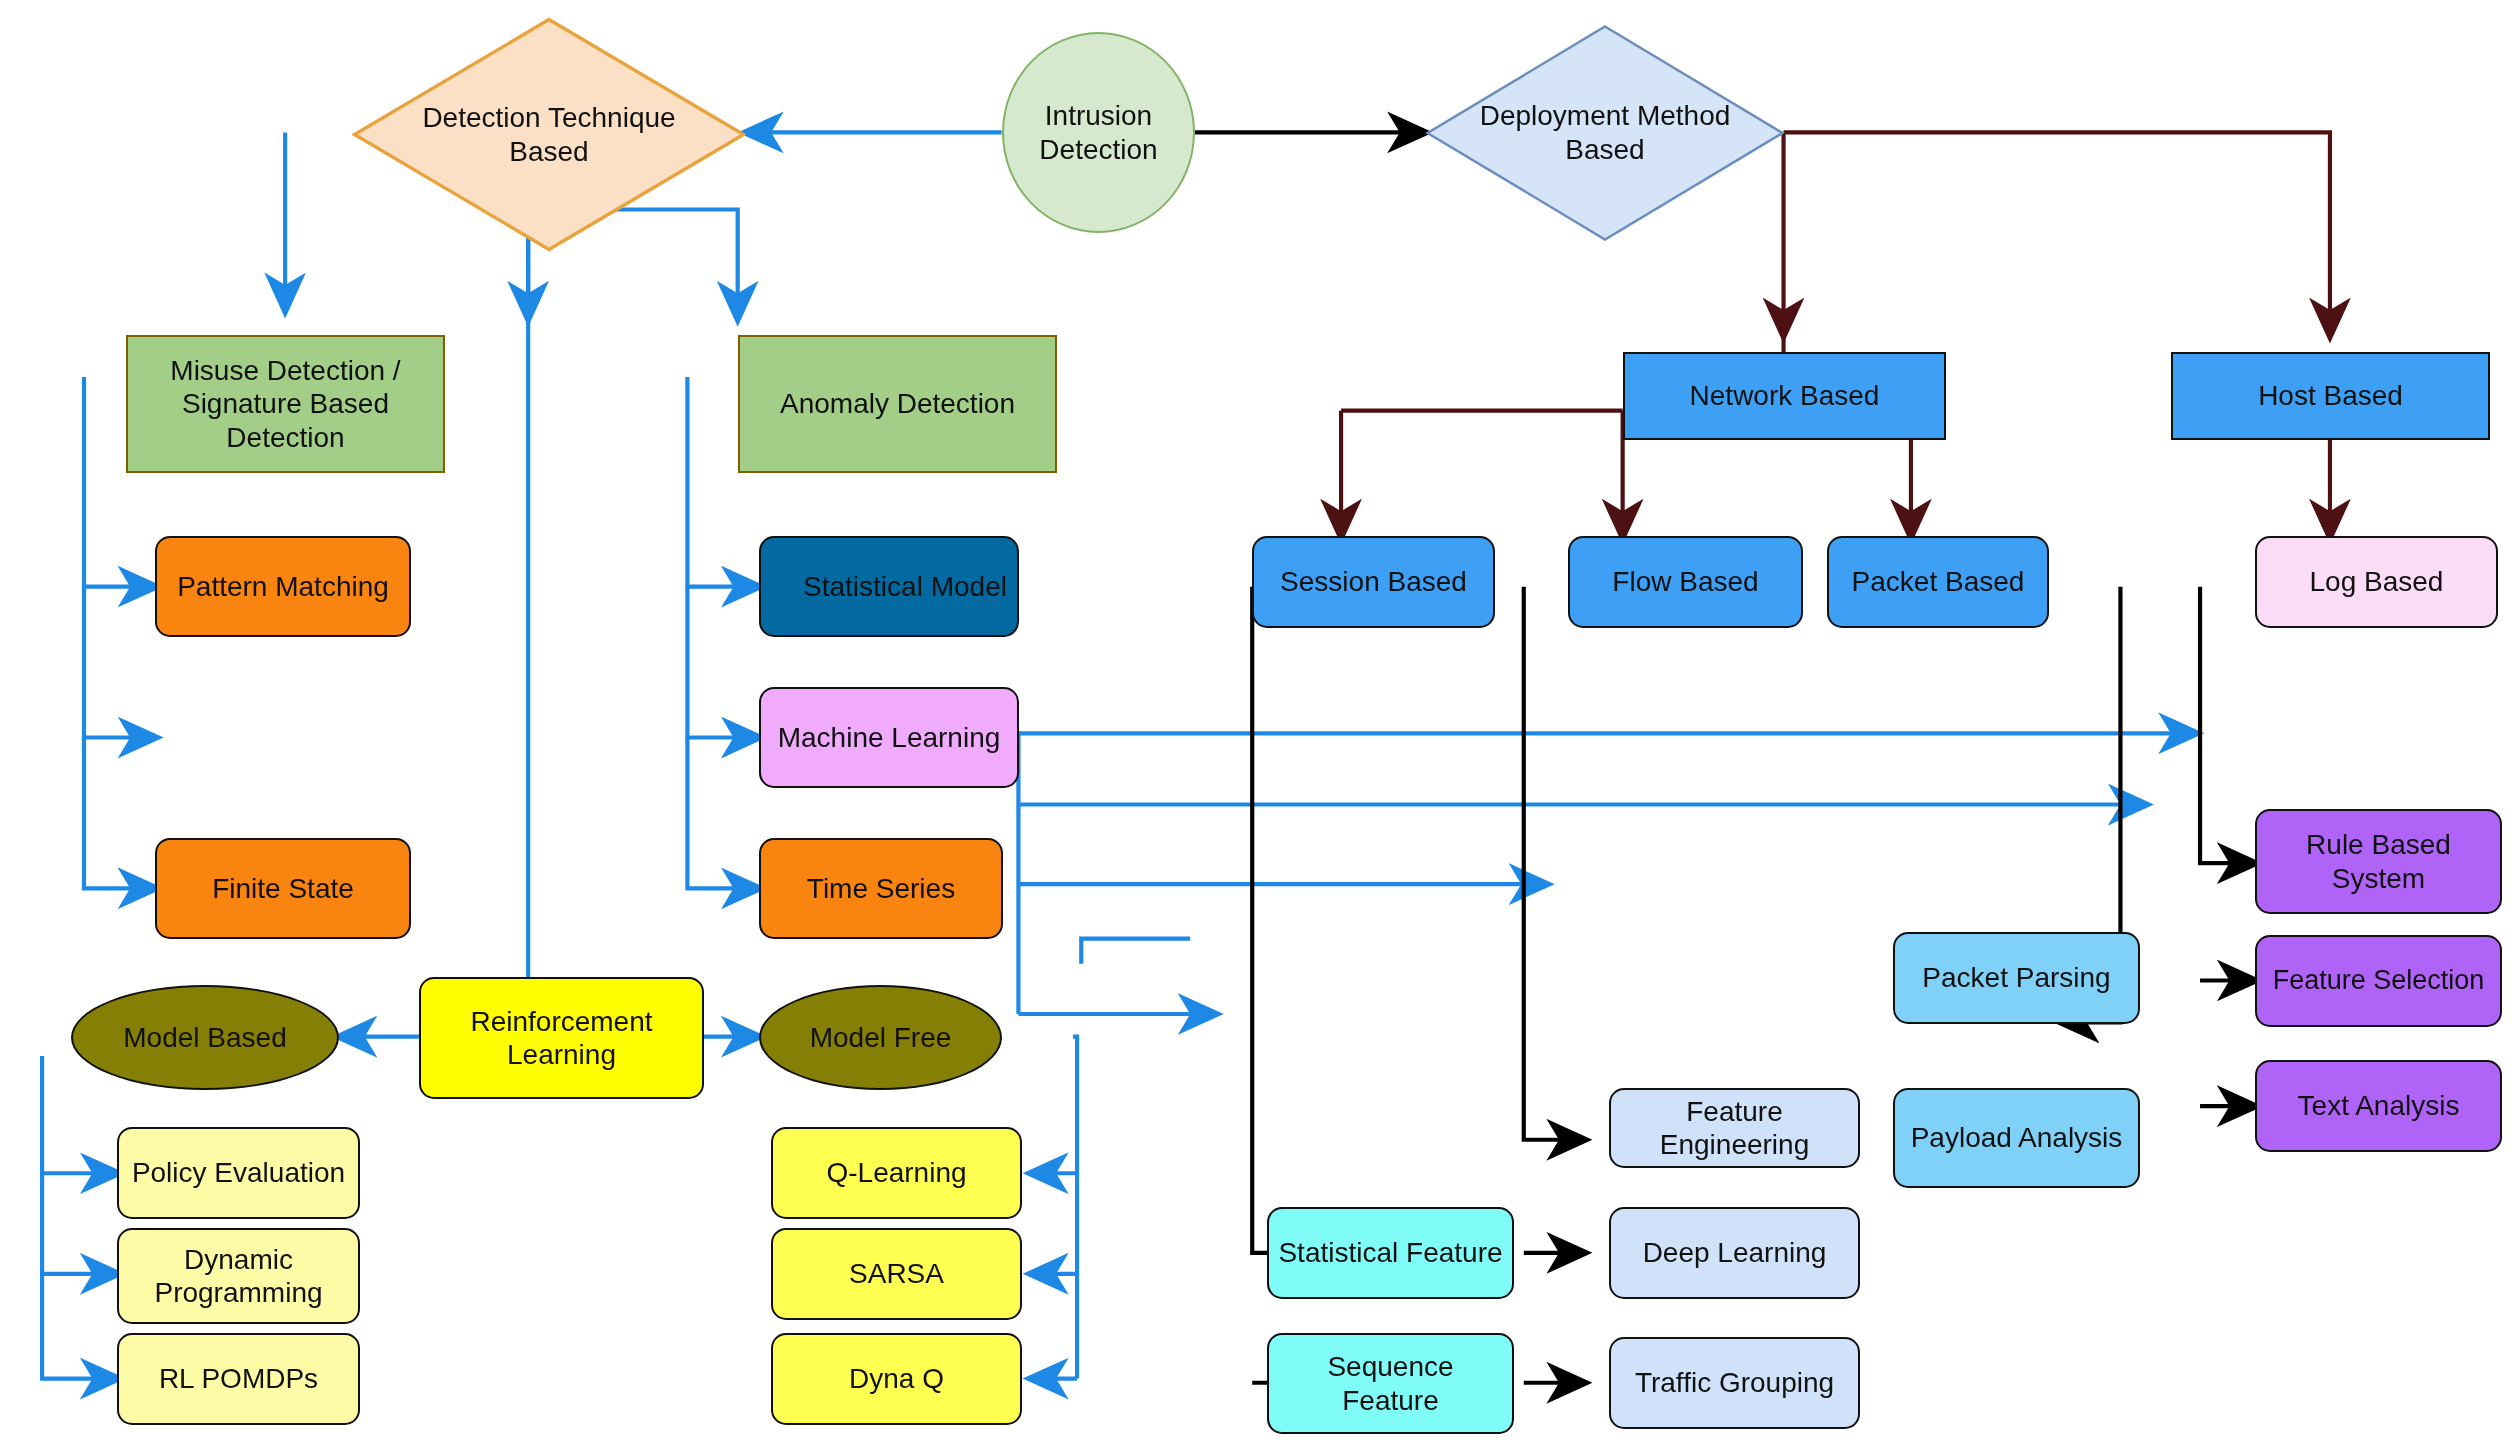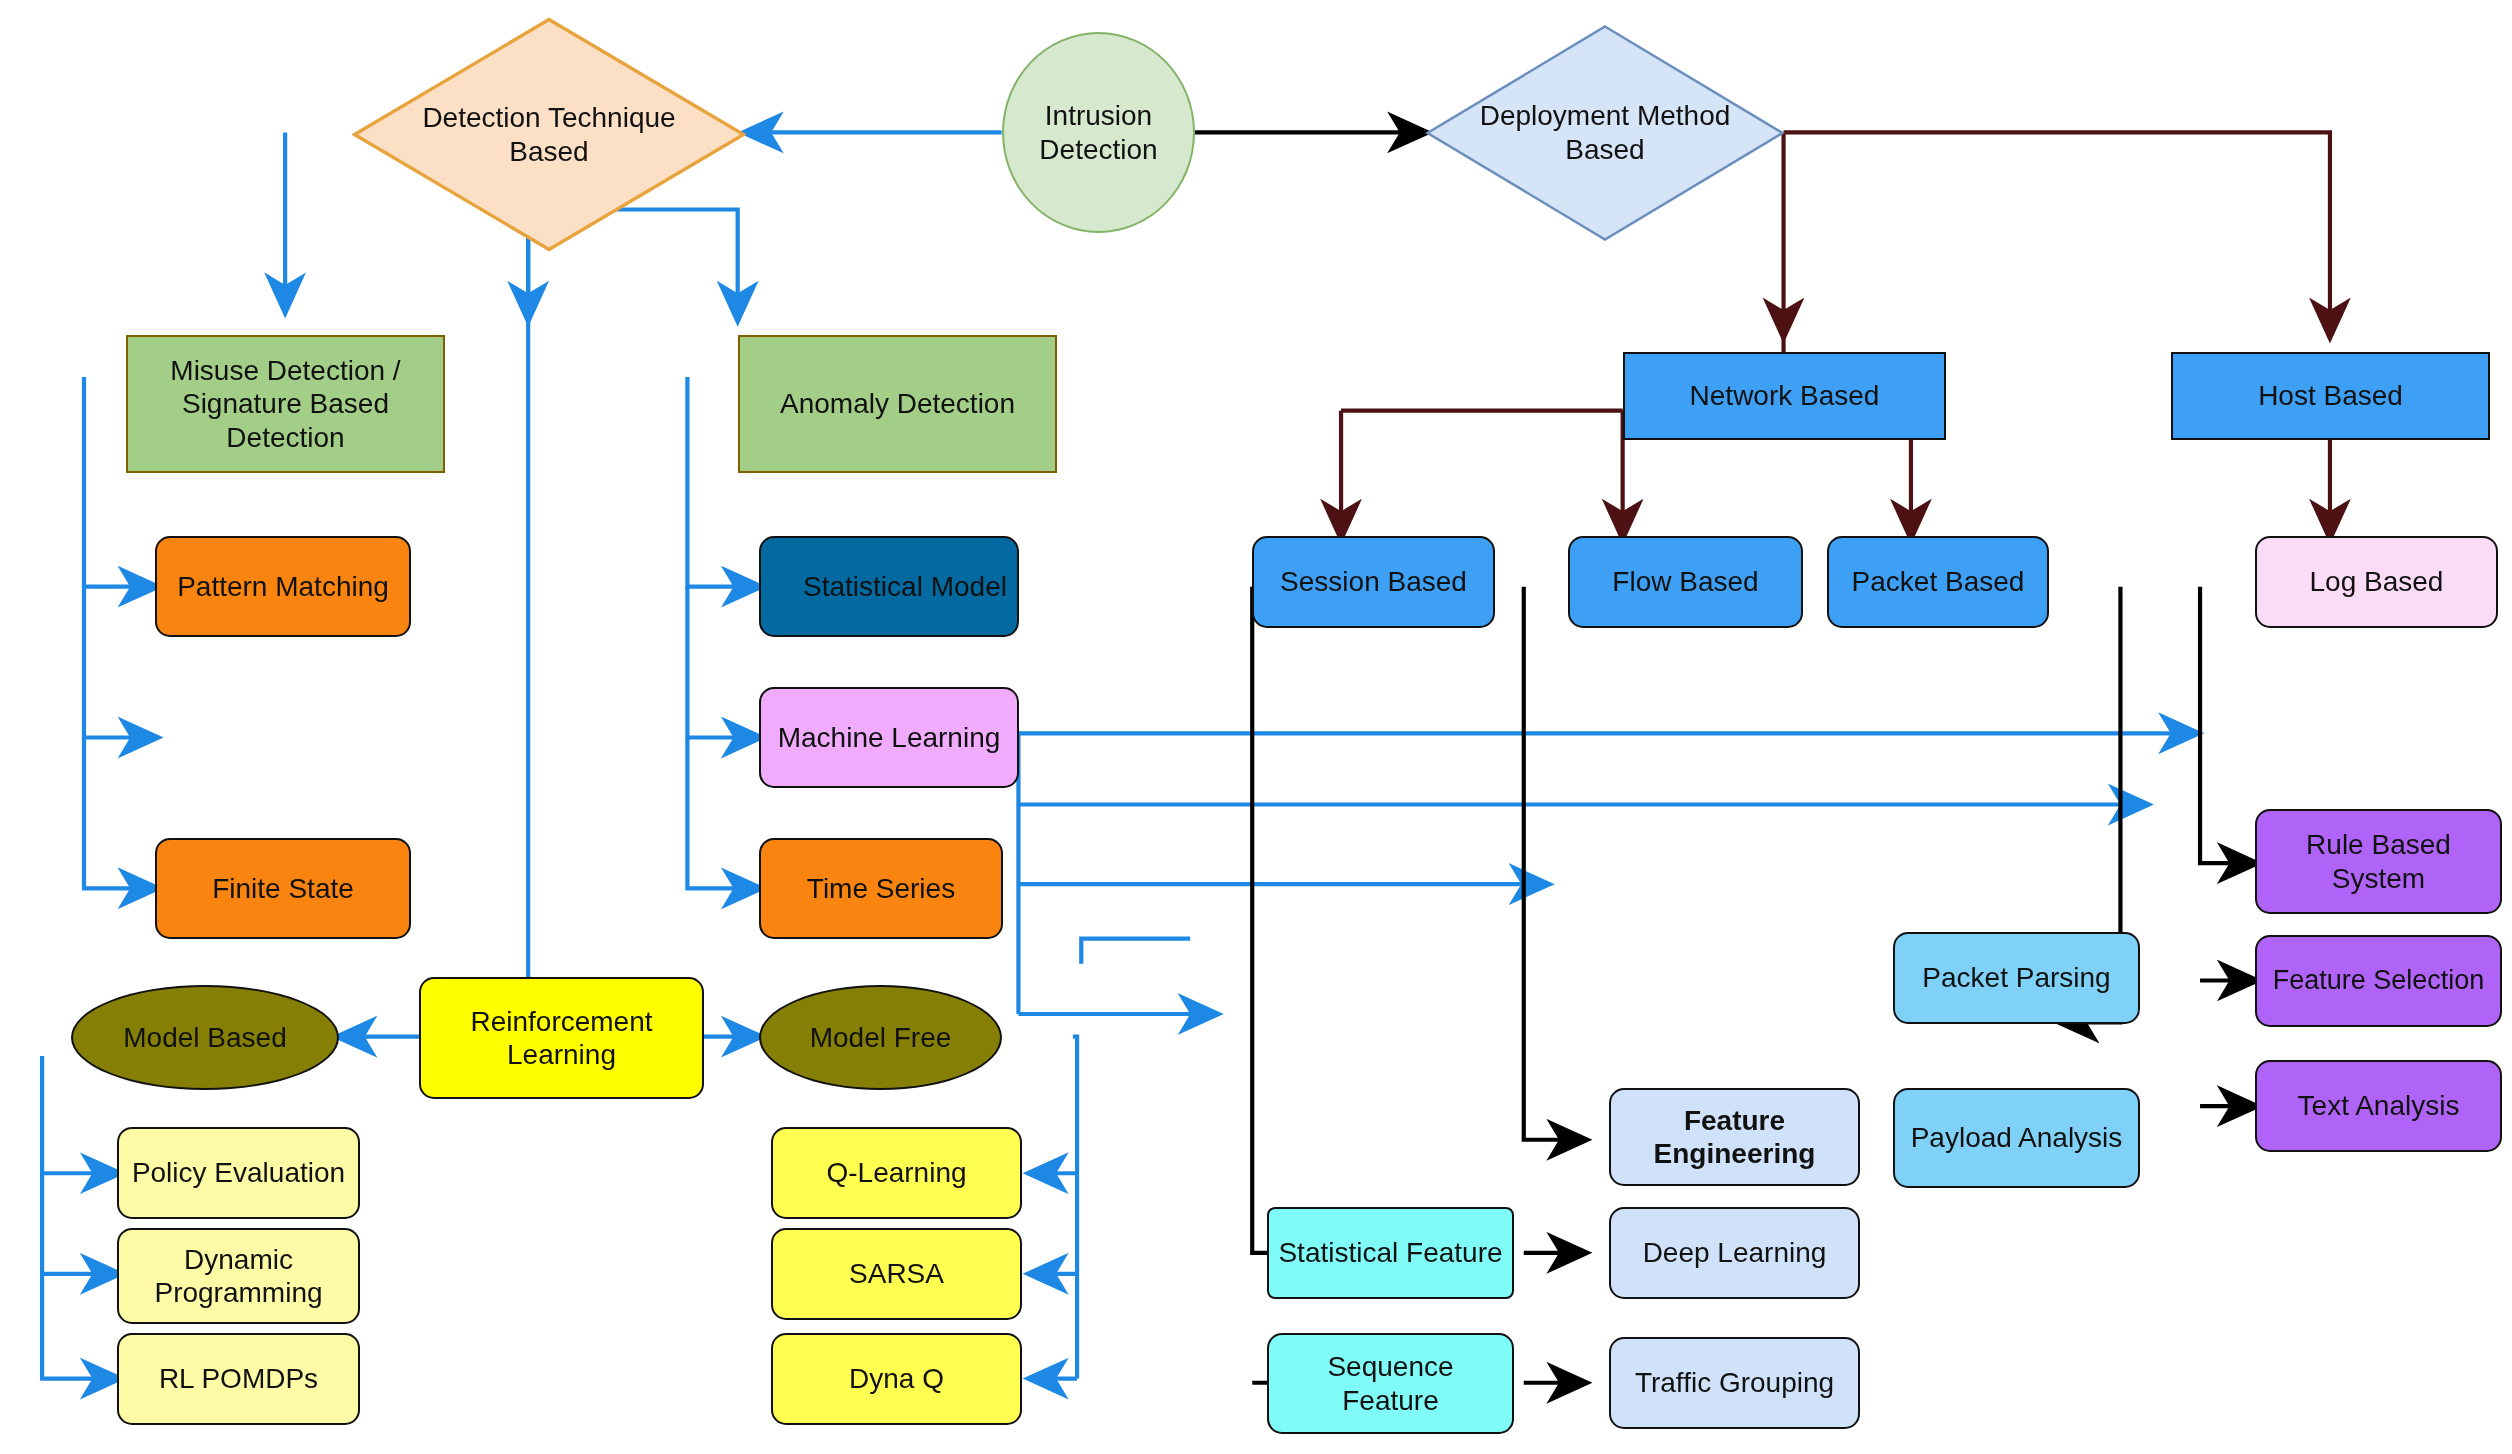--- a/index.html
+++ b/index.html
@@ -183,28 +183,28 @@
     <span>Flow Based</span>
   </div>
   <div class="node rrect f33" style="left:1827px;top:536px;width:222px;height:92px;background:#3DA0F5;">
     <span>Packet Based</span>
   </div>
 
   <div class="node rrect f33" style="left:2255px;top:536px;width:243px;height:92px;background:#FBDCF7;">
     <span>Log Based</span>
   </div>
 
-  <div class="node rrect f33" style="left:1267px;top:1207px;width:247px;height:92px;background:#7FFCF7;border-radius:8px;">
+  <div class="node rrect f33" style="left:1267px;top:1207px;width:247px;height:92px;background:#7FFCF7;">
     <span>Statistical Feature</span>
   </div>
   <div class="node rrect f33" style="left:1267px;top:1333px;width:247px;height:101px;background:#7FFCF7;">
     <span style="width:210px">Sequence Feature</span>
   </div>
 
-  <div class="node rrect f33" style="left:1609px;top:1088px;width:251px;height:98px;background:#CFE2F9;font-weight:bold;">
+  <div class="node rrect f33" style="left:1609px;top:1088px;width:251px;height:80px;background:#CFE2F9;">
     <span style="width:210px">Feature Engineering</span>
   </div>
   <div class="node rrect f33" style="left:1609px;top:1207px;width:251px;height:92px;background:#CFE2F9;">
     <span>Deep Learning</span>
   </div>
   <div class="node rrect f33" style="left:1609px;top:1337px;width:251px;height:92px;background:#CFE2F9;">
     <span>Traffic Grouping</span>
   </div>
 
   <div class="node rrect f33" style="left:1893px;top:932px;width:247px;height:92px;background:#7FD1F7;">

